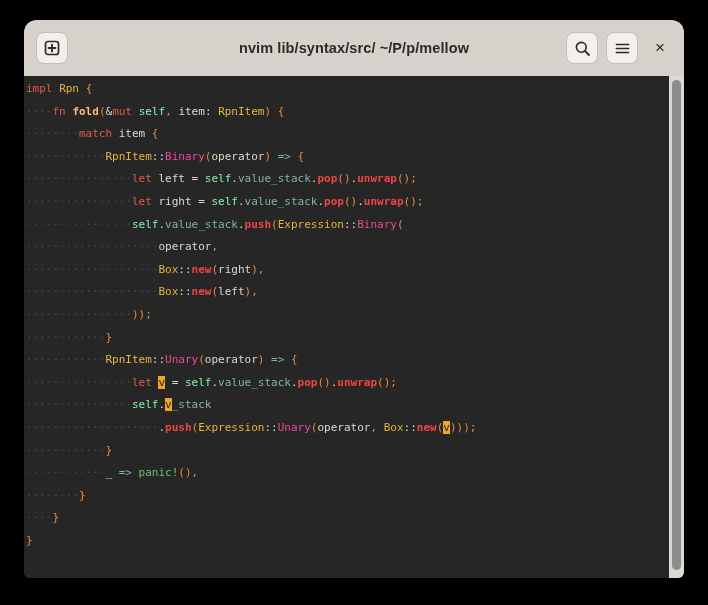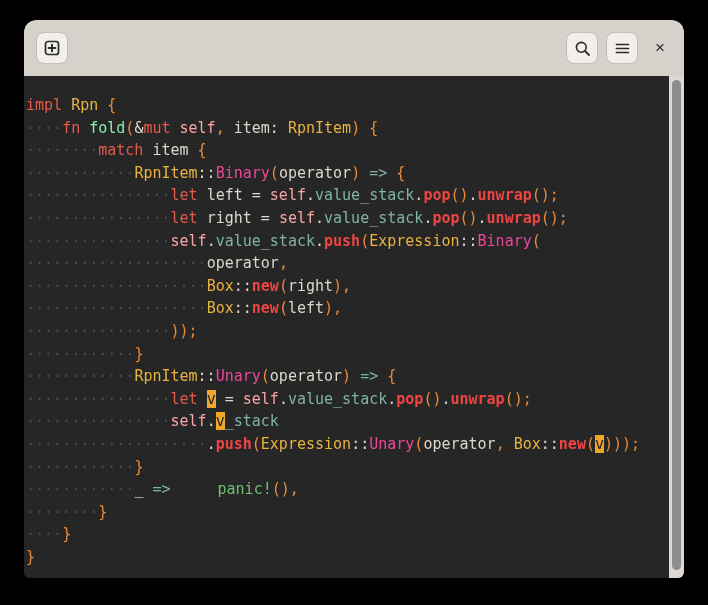--- a/index.html
+++ b/index.html
@@ -71,39 +71,39 @@
 
   
   #editor {
     position: relative;
     height: 502px;
     background: #262626;
     overflow: hidden;
   }
   #code {
     position: absolute;
-    left: 0; top: 16px;
+    left: 0; top: 0;
     padding: 2px 0 0 2px;
     font-family: "DejaVu Sans Mono", monospace;
-    font-size: 15px;
+    font-size: 11px;
     line-height: 22.6px;
     white-space: pre;
     color: #e8e4d8;
   }
   #code .ln { display: block; height: 22.6px; }
 
   
   .kw    { color: #e35b4a; }            
-  .fnname{ color: #86efac; font-weight: normal; } 
+  .fnname{ color: #fdba74; font-weight: bold; } 
   .type  { color: #e8b33e; }            
   .variant{ color: #ec4899; }           
-  .self  { color: #fca5a5; }            
+  .self  { color: #86efac; }            
   .field { color: #7fb3a8; }            
   .method{ color: #ef4444; font-weight: bold; } 
-  .macro { color: #6fbf6f; margin-left: 38px; }            
+  .macro { color: #6fbf6f; }            
   .punc  { color: #e88b3c; }            
   .plain { color: #ddd8cc; }            
   .ind   { color: #4a4a46; }            
   .hl    { background: #f0a52b; color: #262626; }
 
   
   #scrollbar {
     position: absolute;
     right: 0; top: 56px;
     width: 15px;
@@ -126,20 +126,21 @@
 
   <div id="titlebar">
 
     <div class="tbtn">
       <svg width="16" height="16" viewBox="0 0 16 16">
         <rect x="1.5" y="1.5" width="13" height="13" rx="2.5" fill="none" stroke="#2b2b28" stroke-width="1.7"></rect>
         <path d="M8 4.6 L8 11.4 M4.6 8 L11.4 8" stroke="#2b2b28" stroke-width="1.9" stroke-linecap="round"></path>
       </svg>
     </div>
 
+    <div class="title">nvim lib/syntax/src/ ~/P/p/mellow</div>
 
     <div class="tb-right">
       <div class="tbtn">
         <svg width="17" height="17" viewBox="0 0 17 17">
           <circle cx="7.3" cy="7.3" r="4.9" fill="none" stroke="#2b2b28" stroke-width="1.6"></circle>
           <path d="M11 11 L15 15" stroke="#2b2b28" stroke-width="1.8" stroke-linecap="round"></path>
         </svg>
       </div>
       <div class="tbtn">
         <svg width="17" height="15" viewBox="0 0 17 15">

